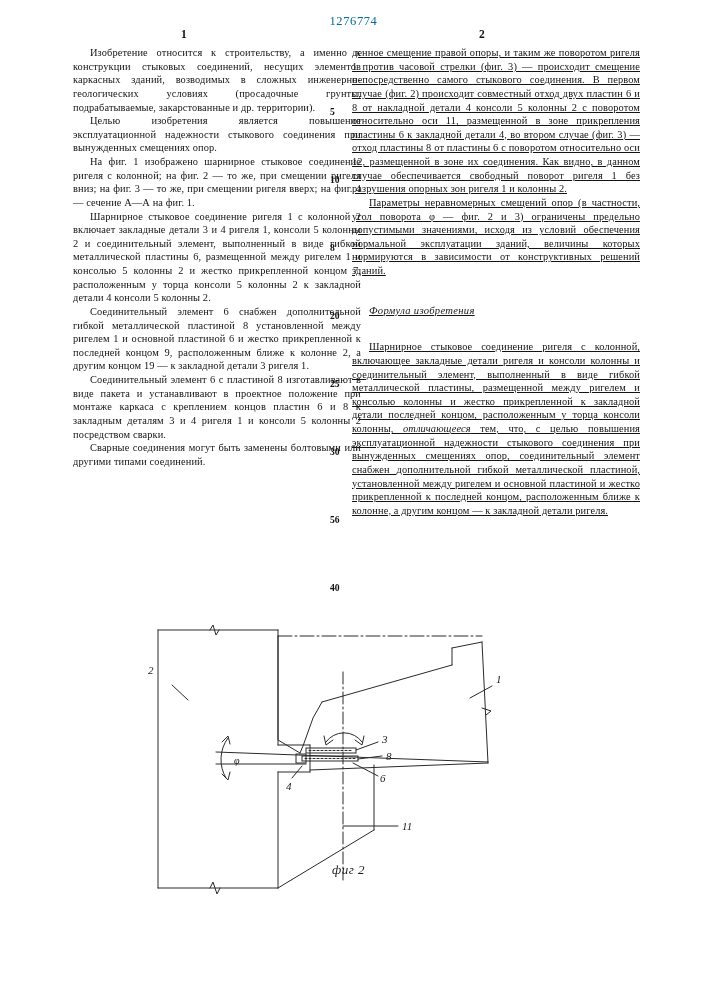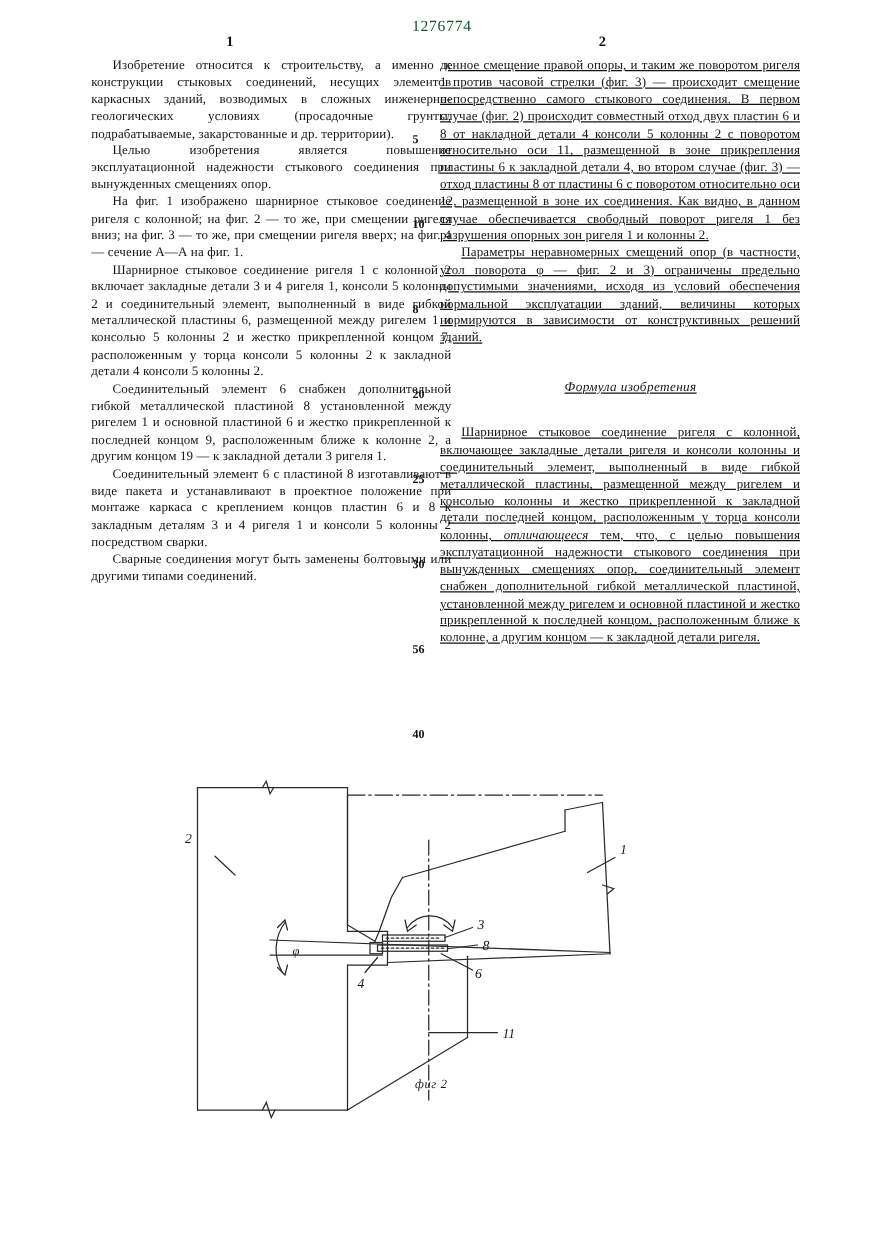--- a/index.html
+++ b/index.html
@@ -24,21 +24,21 @@
 
   
   .patent-number {
     position: absolute;
     top: 14px;
     left: 0;
     width: 707px;
     text-align: center;
     font-size: 12.5px;
     letter-spacing: 0.6px;
-    color: #14532d;
+    color: #0369a1;
   }
   .col-num {
     position: absolute;
     top: 28px;
     font-size: 11.5px;
     font-weight: bold;
     color: #111;
   }
   .col-num.left  { left: 181px; }
   .col-num.right { left: 479px; }
@@ -62,21 +62,21 @@
     margin: 0;
     text-indent: 17px;
   }
   .column p.noindent { text-indent: 0; }
 
   .ital { font-style: italic; }
 
   .formula-head {
     margin: 0;
     text-indent: 0;
-    text-align: center;
+    text-align: left;
     font-style: italic;
     font-size: 10.6px;
     padding-top: 26px;
     padding-bottom: 23px;
     letter-spacing: 0.3px;
   }
 
   
   .linenums {
     position: absolute;
@@ -101,21 +101,21 @@
     top: 620px;
     width: 470px;
     height: 300px;
   }
   .figure svg { display: block; }
   .fig-caption {
     position: absolute;
     left: 332px;
     top: 862px;
     font-style: italic;
-    font-size: 10px;
+    font-size: 13px;
     letter-spacing: 0.5px;
     color: #1a1a1a;
   }
 </style>
 </head>
 <body>
 
 <div class="page">
 
   <div class="patent-number">1276774</div>

